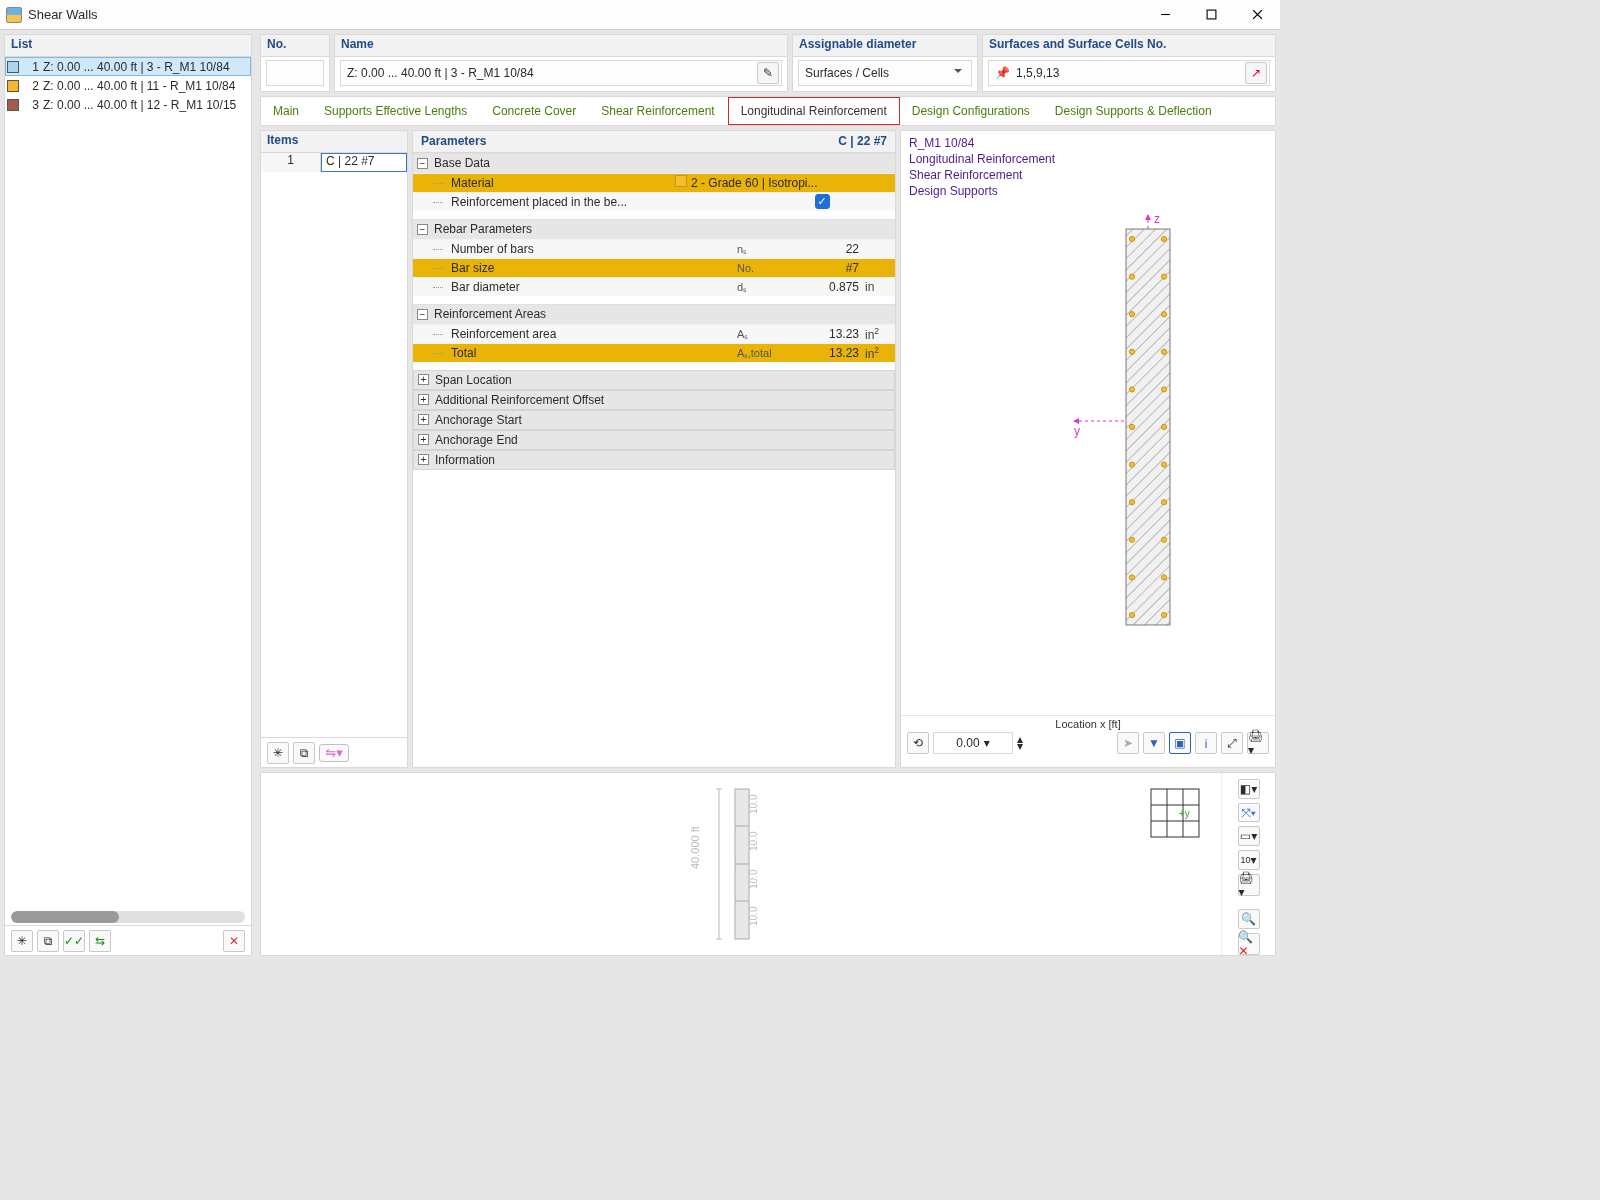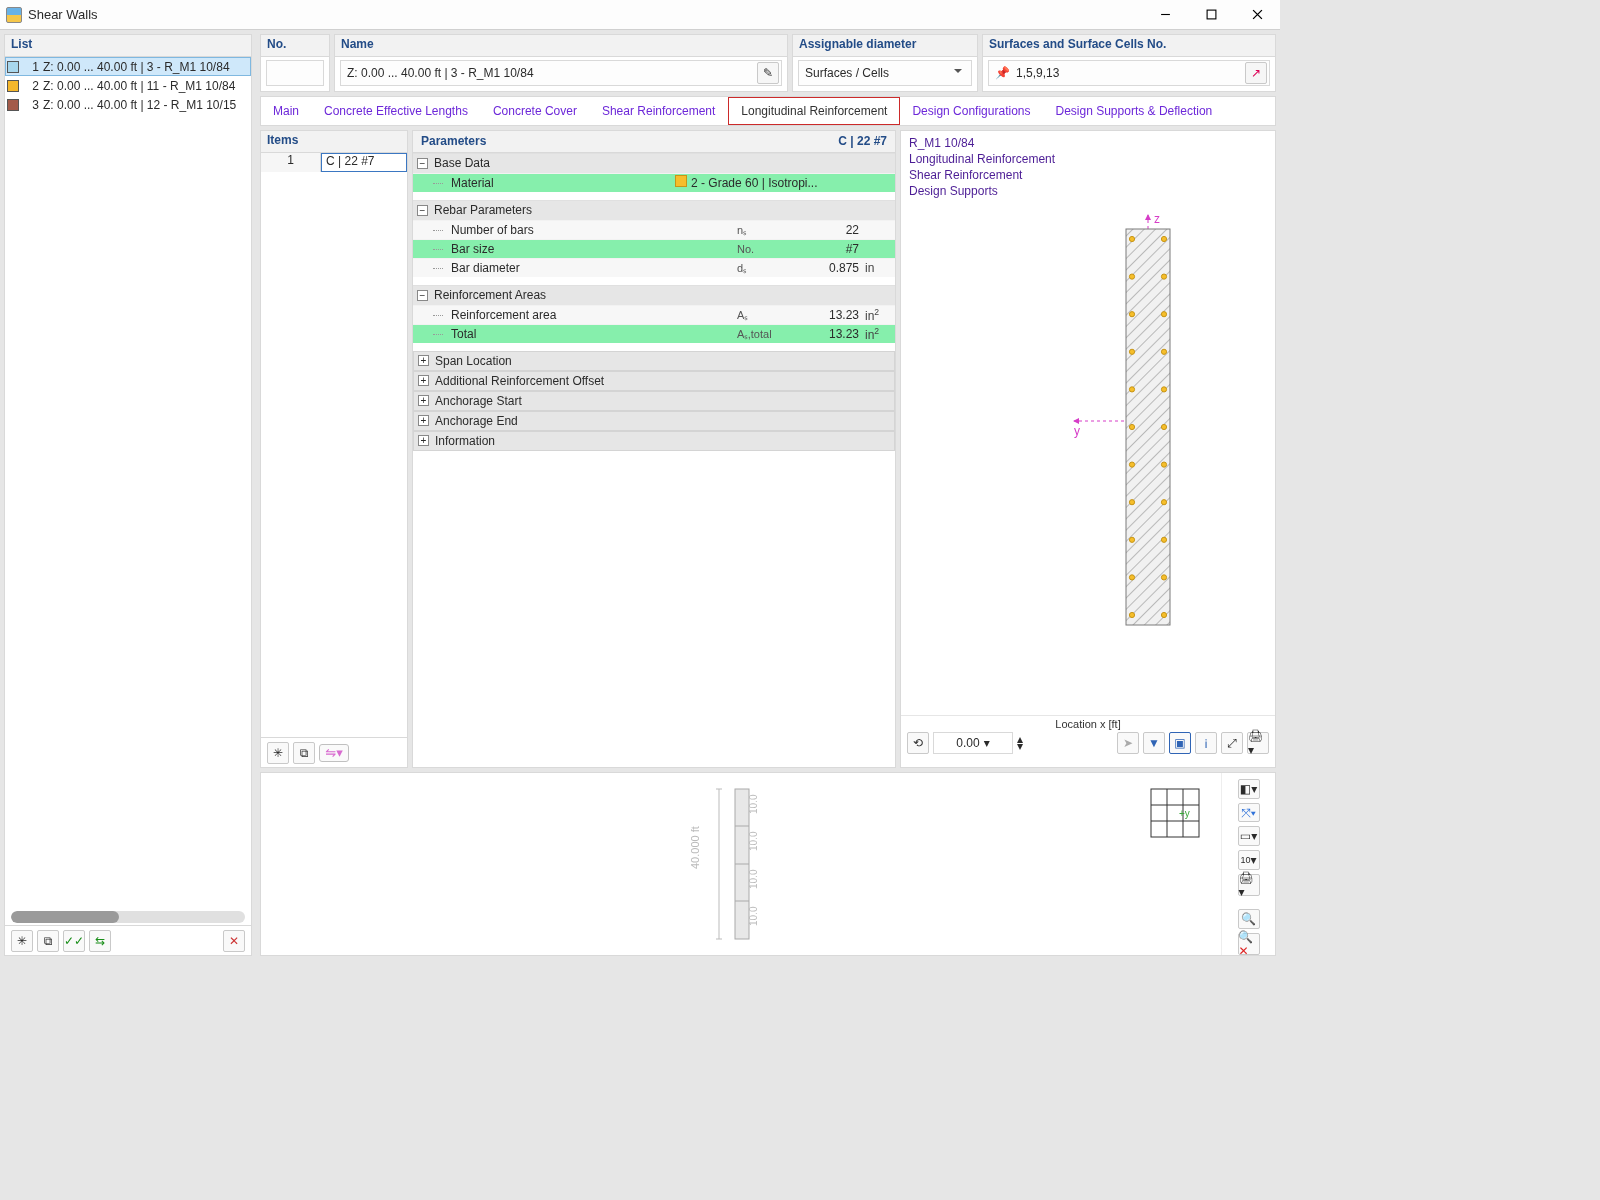--- a/index.html
+++ b/index.html
@@ -88,21 +88,21 @@
               display:flex; align-items:center; justify-content:center;}
   .dropdown { position:relative; }
   .dropdown::after { content:""; position:absolute; right:9px; top:50%; transform:translateY(-50%);
                      border:4px solid transparent; border-top-color:#555;}
   .pin-icon { color:#5a7fb0; font-weight:bold;}
 
   
   .tabs { display:flex; background:var(--panel); border:1px solid var(--border); height:30px;
           align-items:stretch;}
   .tab { padding:0 12px; display:flex; align-items:center; border-right:1px solid transparent;
-         color:#6d28d9;}
+         color:#4d7c0f;}
   .tab.active { border:1px solid #cc2a2a; color:#333; }
 
   
   .mid { flex:1; display:flex; gap:4px; min-height:0;}
   .items-panel { width:148px; background:var(--panel); border:1px solid var(--border);
                  display:flex; flex-direction:column;}
   .items-body { flex:1; }
   .items-row { display:flex; height:19px;}
   .items-row .cell-num { width:60px; text-align:center; background:#f6f6f6; border-right:1px solid var(--border);}
   .items-row .cell-val { flex:1; padding:0 4px; border:1px solid #3b77c2; background:#fff;}
@@ -118,21 +118,21 @@
                    background:#f2f2f2; border-bottom:1px solid var(--border);}
   .param-tree { flex:1; overflow:auto;}
   .group-row { display:flex; align-items:center; height:20px; background:var(--highlight-row);
                padding:0 4px; gap:6px; border-top:1px solid #e0e0e0;}
   .expander { width:11px; height:11px; border:1px solid #888; display:flex;
               align-items:center; justify-content:center; font-size:10px; line-height:9px;
               background:#fff;}
   .prop-row { display:flex; align-items:center; height:19px;
               border-top:1px solid #f2f2f2;}
   .prop-row[data-alt="1"] { background:var(--row-odd);}
-  .prop-row[data-alt="0"] { background:#86efac;justify-content:center;}
+  .prop-row[data-alt="0"] { background:#eab308;justify-content:center;}
   .prop-label { flex:1; padding-left:38px; position:relative;}
   .prop-label::before {
     content:""; position:absolute; left:20px; top:50%; width:10px; height:1px;
     border-top:1px dotted #999;
   }
   .prop-sym { width:48px; color:#555; font-size:11px;}
   .prop-val { width:80px; text-align:right; padding-right:6px;}
   .prop-unit { width:30px; color:#444;}
   .swatch-yellow { width:12px; height:12px; background:#f6be2a; display:inline-block;
                    border:1px solid #c79517; margin-right:4px;}
@@ -255,21 +255,21 @@
           <span class="edge-btn" style="color:#d05;">↗</span>
         </div>
       </div>
     </div>
 
     <div class="tabs">
       <div class="tab">
           <span>Main</span>
         </div>
       <div class="tab">
-          <span>Concrete Effective Lengths</span>
+          <span>Supports Effective Lengths</span>
         </div>
       <div class="tab">
           <span>Concrete Cover</span>
         </div>
       <div class="tab">
           <span>Shear Reinforcement</span>
         </div>
       <div class="tab active">
           <span>Longitudinal Reinforcement</span>
         </div>
@@ -305,20 +305,26 @@
         </div>
         <div class="param-tree" id="param-tree">
             <div class="group-row">
               <span class="expander">−</span>
               <span>Base Data</span>
             </div>
             <div class="prop-row" data-alt="0">
               <div class="prop-label">Material</div>
               <div class="prop-sym"></div>
               <div class="prop-val" style="text-align: left; width: 190px;"><span class="swatch-yellow"></span>2 - Grade 60 | Isotropi...</div>
+              <div class="prop-unit"></div>
+            </div>
+            <div class="prop-row" data-alt="1">
+              <div class="prop-label">Reinforcement placed in the be...</div>
+              <div class="prop-sym"></div>
+              <div class="prop-val" style="text-align: center;"><span class="checkbox checked">✓</span></div>
               <div class="prop-unit"></div>
             </div>
             <div style="height: 8px;"></div>
             <div class="group-row">
               <span class="expander">−</span>
               <span>Rebar Parameters</span>
             </div>
             <div class="prop-row" data-alt="1">
               <div class="prop-label">Number of bars</div>
               <div class="prop-sym">nₛ</div>

